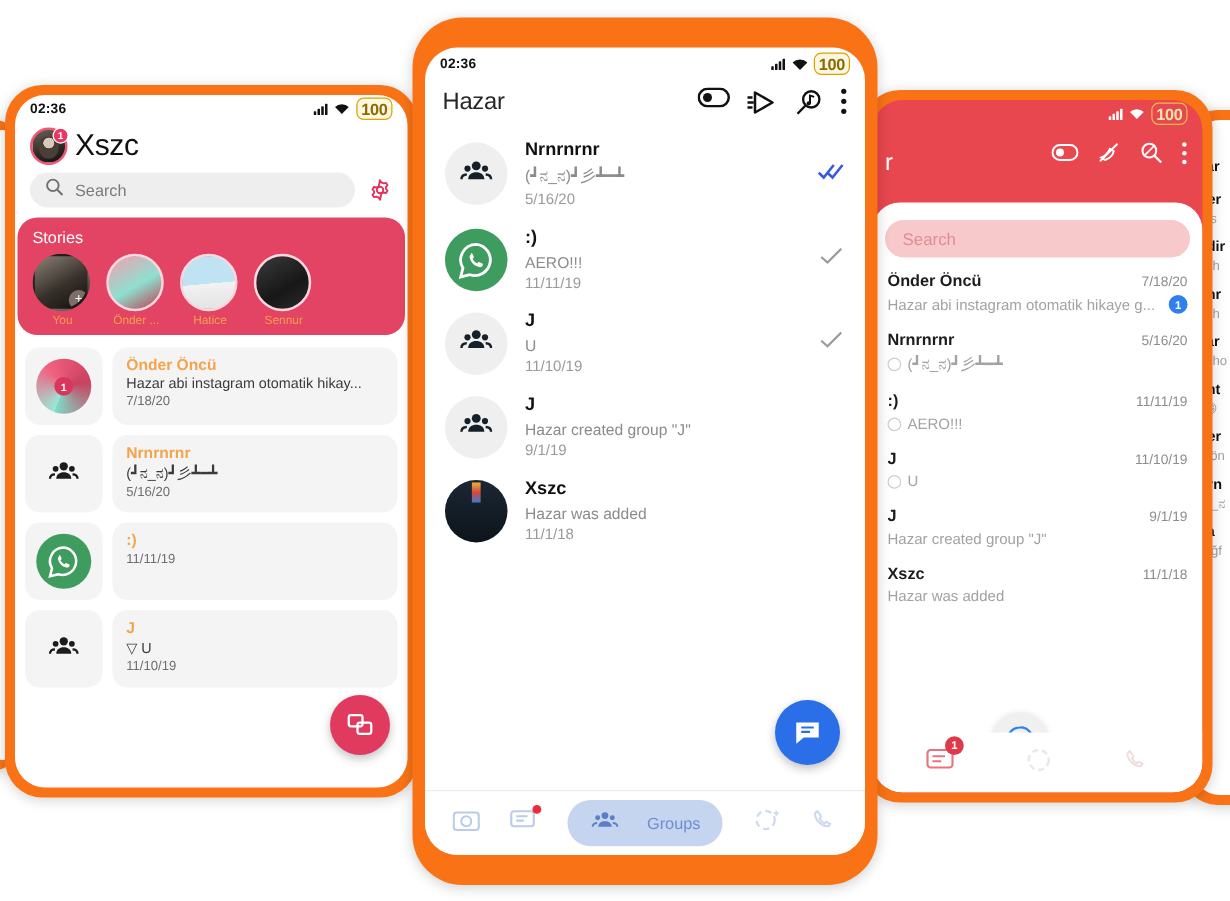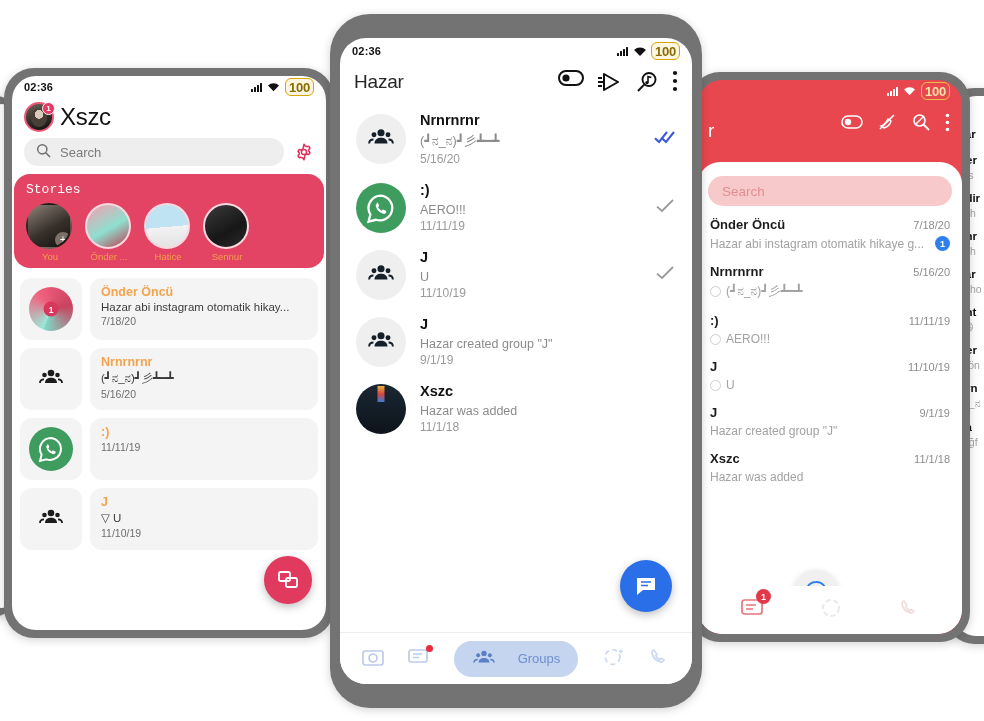--- a/index.html
+++ b/index.html
@@ -3,21 +3,21 @@
 <meta charset="utf-8">
 <style>
   html,body{margin:0;padding:0;background:#ffffff;}
   body{width:984px;height:721px;overflow:hidden;position:relative;
        font-family:"Liberation Sans","DejaVu Sans",sans-serif;
        -webkit-font-smoothing:antialiased;}
 
   .stage{position:absolute;inset:0;}
 
   
-  .phone{position:absolute;background:#737373;border-radius:34px;overflow:hidden;
+  .phone{position:absolute;background:#f97316;border-radius:34px;overflow:hidden;
          box-shadow:0 2px 10px rgba(0,0,0,.18);}
   .screen{position:absolute;background:#fff;overflow:hidden;}
 
   
   .statusbar{display:flex;align-items:center;justify-content:space-between;
              padding:0 12px;height:22px;box-sizing:border-box;}
   .sb-time{font-size:11px;font-weight:bold;letter-spacing:.2px;color:#111;}
   .sb-right{display:flex;align-items:center;gap:5px;}
   .sig{display:flex;align-items:flex-end;gap:1px;height:10px;}
   .sig i{display:block;width:2px;background:#111;border-radius:.5px;}
@@ -45,21 +45,21 @@
              background:#e53862;color:#fff;font-size:8px;font-weight:bold;display:flex;
              align-items:center;justify-content:center;border:1.5px solid #fff;box-sizing:border-box;padding:0 2px;}
   .l-title{font-size:24px;color:#111;letter-spacing:-.3px;}
   .l-searchrow{display:flex;align-items:center;gap:10px;padding:0 12px 8px;}
   .l-search{flex:1;height:28px;background:#eeeeee;border-radius:14px;display:flex;
             align-items:center;gap:9px;padding:0 12px;box-sizing:border-box;}
   .l-search .ph{font-size:13px;color:#7b7b7b;}
   .gear{width:20px;height:20px;flex:0 0 auto;}
 
   .stories{margin:0 2px;background:#e4days;background:#e34463;border-radius:16px;padding:8px 0 6px 12px;}
-  .stories h4{margin:0 0 6px;font-size:13px;color:#fff;font-weight:normal;font-family:Liberation Mono, monospace;}
+  .stories h4{margin:0 0 6px;font-size:13px;color:#fff;font-weight:normal;}
   .story-row{display:flex;gap:11px;}
   .story{width:48px;text-align:center;}
   .story .ring{width:46px;height:46px;border-radius:50%;border:2px solid #fbd7e0;
                box-sizing:border-box;overflow:hidden;position:relative;background:#333;}
   .story .lbl{font-size:9.5px;color:#f59f4f;margin-top:2px;white-space:nowrap;overflow:hidden;}
   .story.first .ring{border-color:transparent;}
   .plus{position:absolute;right:-1px;bottom:-1px;width:16px;height:16px;border-radius:50%;
         background:#7b6f68;color:#fff;font-size:11px;line-height:15px;text-align:center;}
 
   .l-list{padding:10px 8px 0;display:flex;flex-direction:column;gap:8px;}

